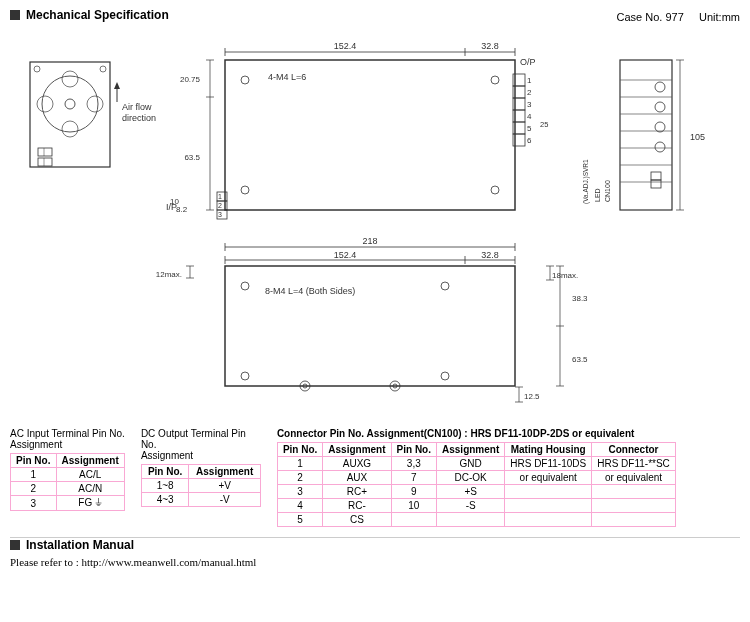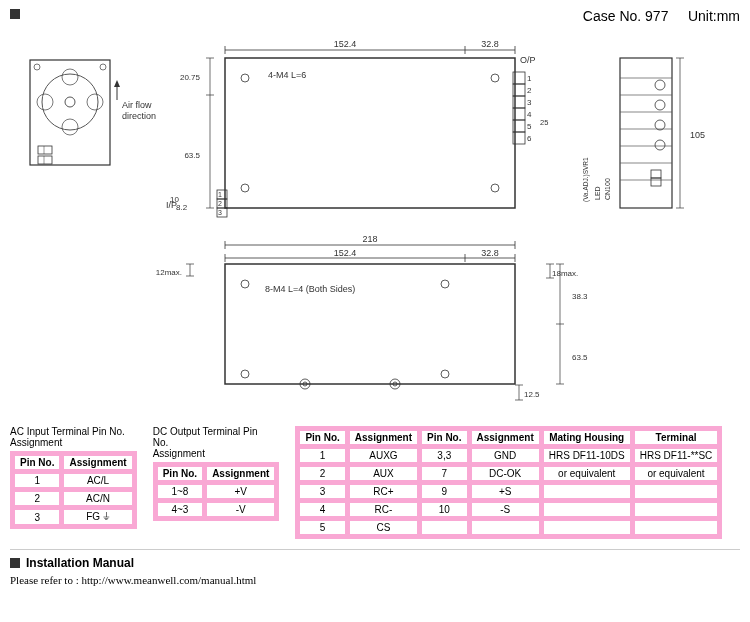--- a/index.html
+++ b/index.html
@@ -31,21 +31,21 @@
     }
 
     
     .mech-top-bar {
       display: flex;
       justify-content: space-between;
       align-items: center;
       margin-bottom: 6px;
     }
     .case-info {
-      font-size: 14px;
+      font-size: 11px;
     }
 
     
     .diagram-area {
       position: relative;
       width: 100%;
       height: 390px;
       border: none;
     }
 
@@ -66,21 +66,21 @@
       font-weight: normal;
       margin-bottom: 3px;
       max-width: 120px;
     }
 
     table {
       border-collapse: collapse;
       font-size: 10px;
     }
     table td, table th {
-      border: 5px solid #f9a8d4;
+      border: 1px solid #f9a8d4;
       padding: 1px 5px;
       text-align: center;
     }
     table th {
       background: #fff;
       font-weight: bold;
     }
 
     .connector-section {
       display: flex;
@@ -89,38 +89,38 @@
     .connector-section .table-title {
       font-size: 10px;
       font-weight: bold;
       margin-bottom: 3px;
     }
 
     
     .install-section {
       margin-top: 10px;
       border-top: 1px solid #ccc;
-      padding-top: 6px;
     }
     .install-link {
       font-size: 11px;
       margin-top: 4px;
       font-family: Liberation Serif, serif;
     }
 
     svg text {
       font-family: Arial, sans-serif;
     }
   </style>
 </head>
 <body>
 
 <div class="mech-top-bar">
   <div class="section-header">
     <div class="square-icon"></div>
+    <span>Mechanical Specification</span>
   </div>
   <div class="case-info">
     <span>Case No. 977</span>
     &nbsp;&nbsp;&nbsp;
     <span>Unit:mm</span>
   </div>
 </div>
 
 <div class="diagram-area">
 <svg width="740" height="385">
@@ -336,29 +336,30 @@
           </tr>
           <tr>
             <td>4~3</td>
             <td>-V</td>
           </tr>
         </tbody>
     </table>
   </div>
 
   <div class="connector-section">
+    <div class="table-title">Connector Pin No. Assignment(CN100) : HRS DF11-10DP-2DS or equivalent</div>
     <table>
       <thead>
         <tr id="connector-header-row">
         <th>Pin No.</th>
             <th>Assignment</th>
             <th>Pin No.</th>
             <th>Assignment</th>
             <th>Mating Housing</th>
-            <th>Terminal</th>
+            <th>Connector</th>
           </tr>
       </thead>
       <tbody id="connector-tbody">
       <tr>
             <td>1</td>
             <td>AUXG</td>
             <td>3,3</td>
             <td>GND</td>
             <td>HRS DF11-10DS</td>
             <td>HRS DF11-**SC</td>

